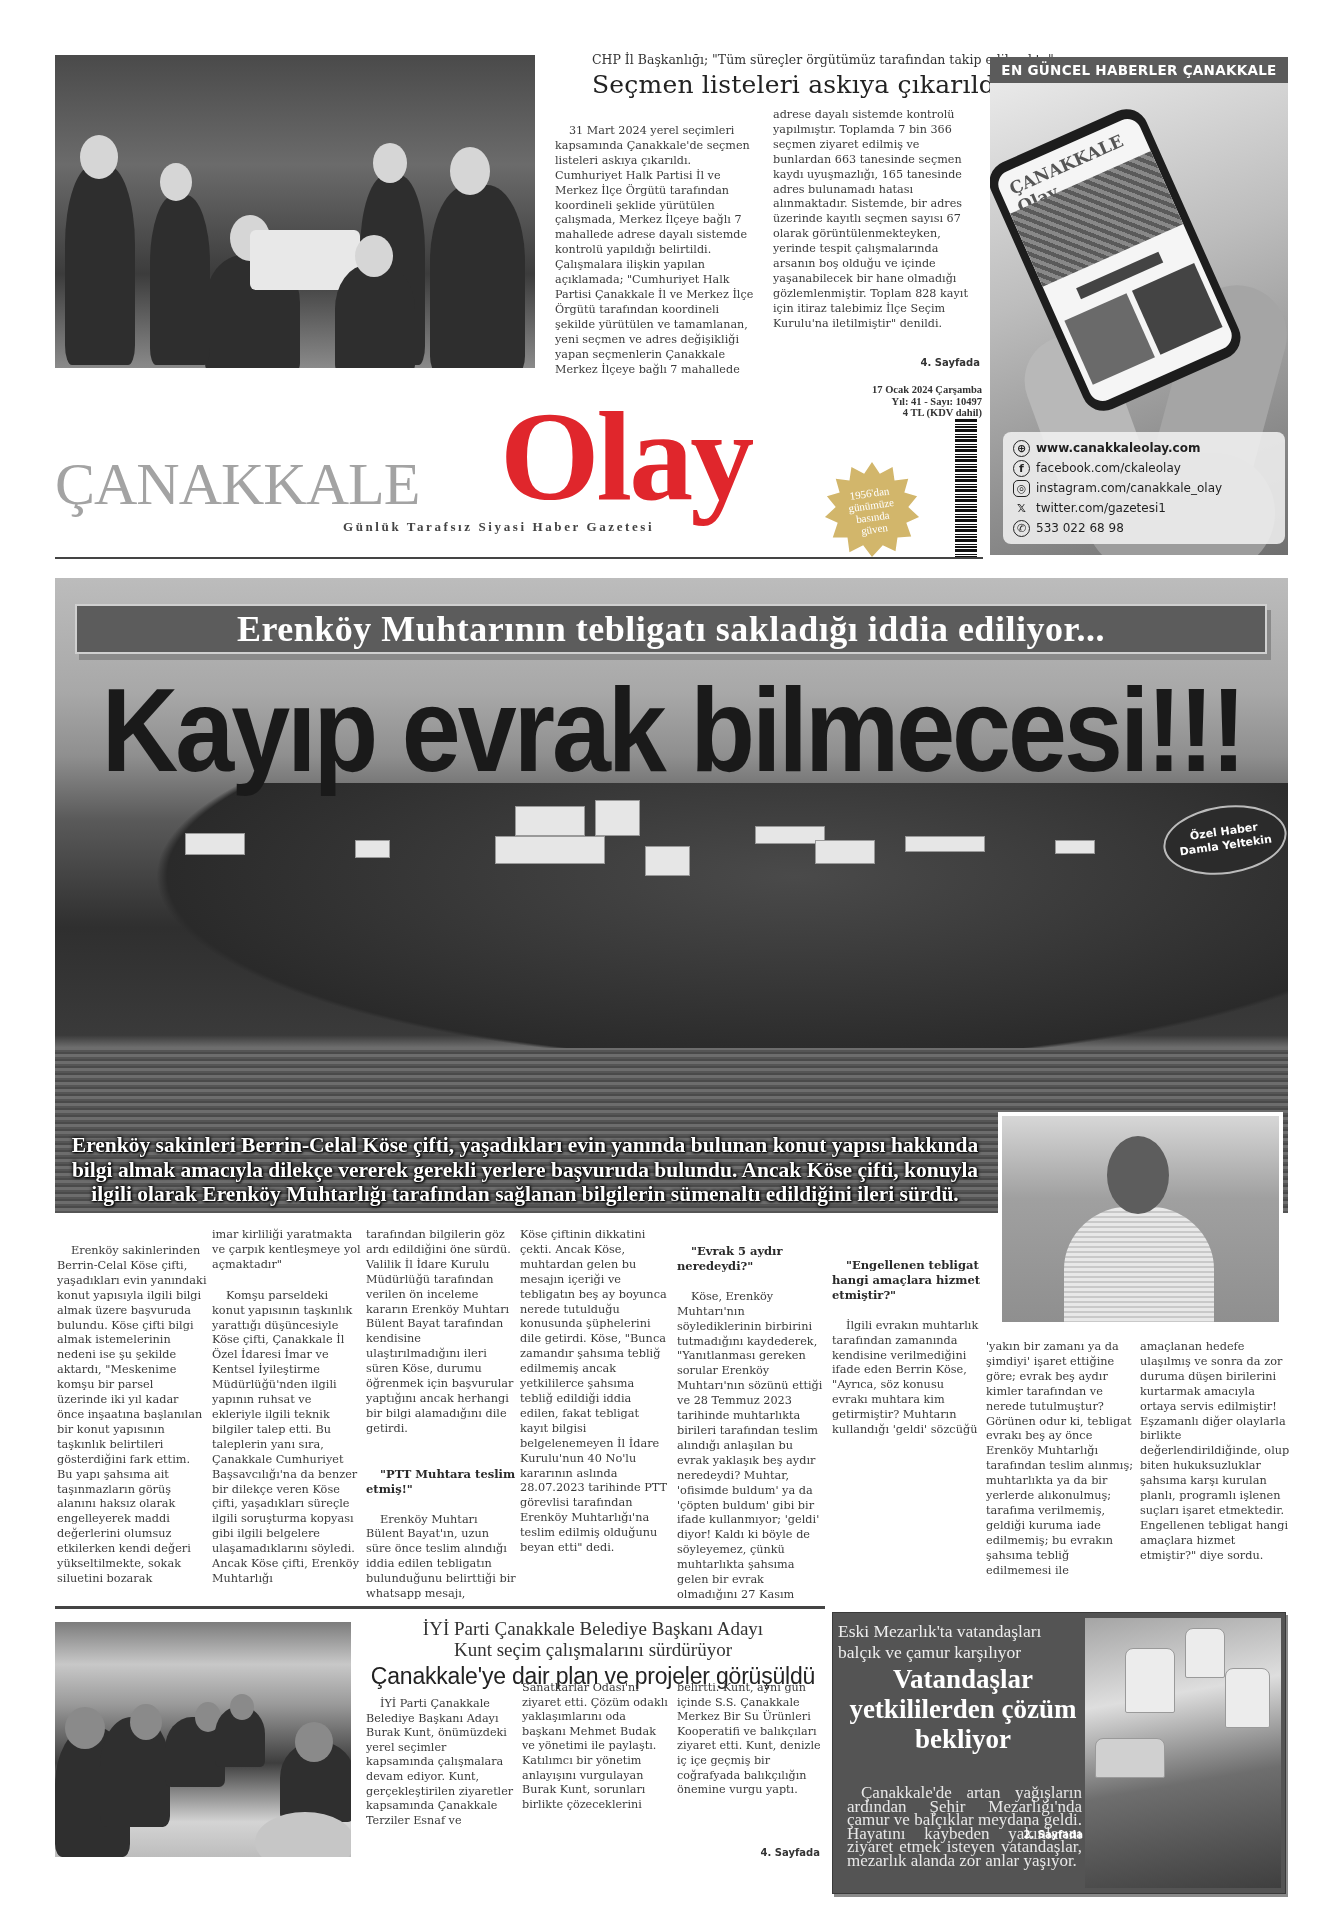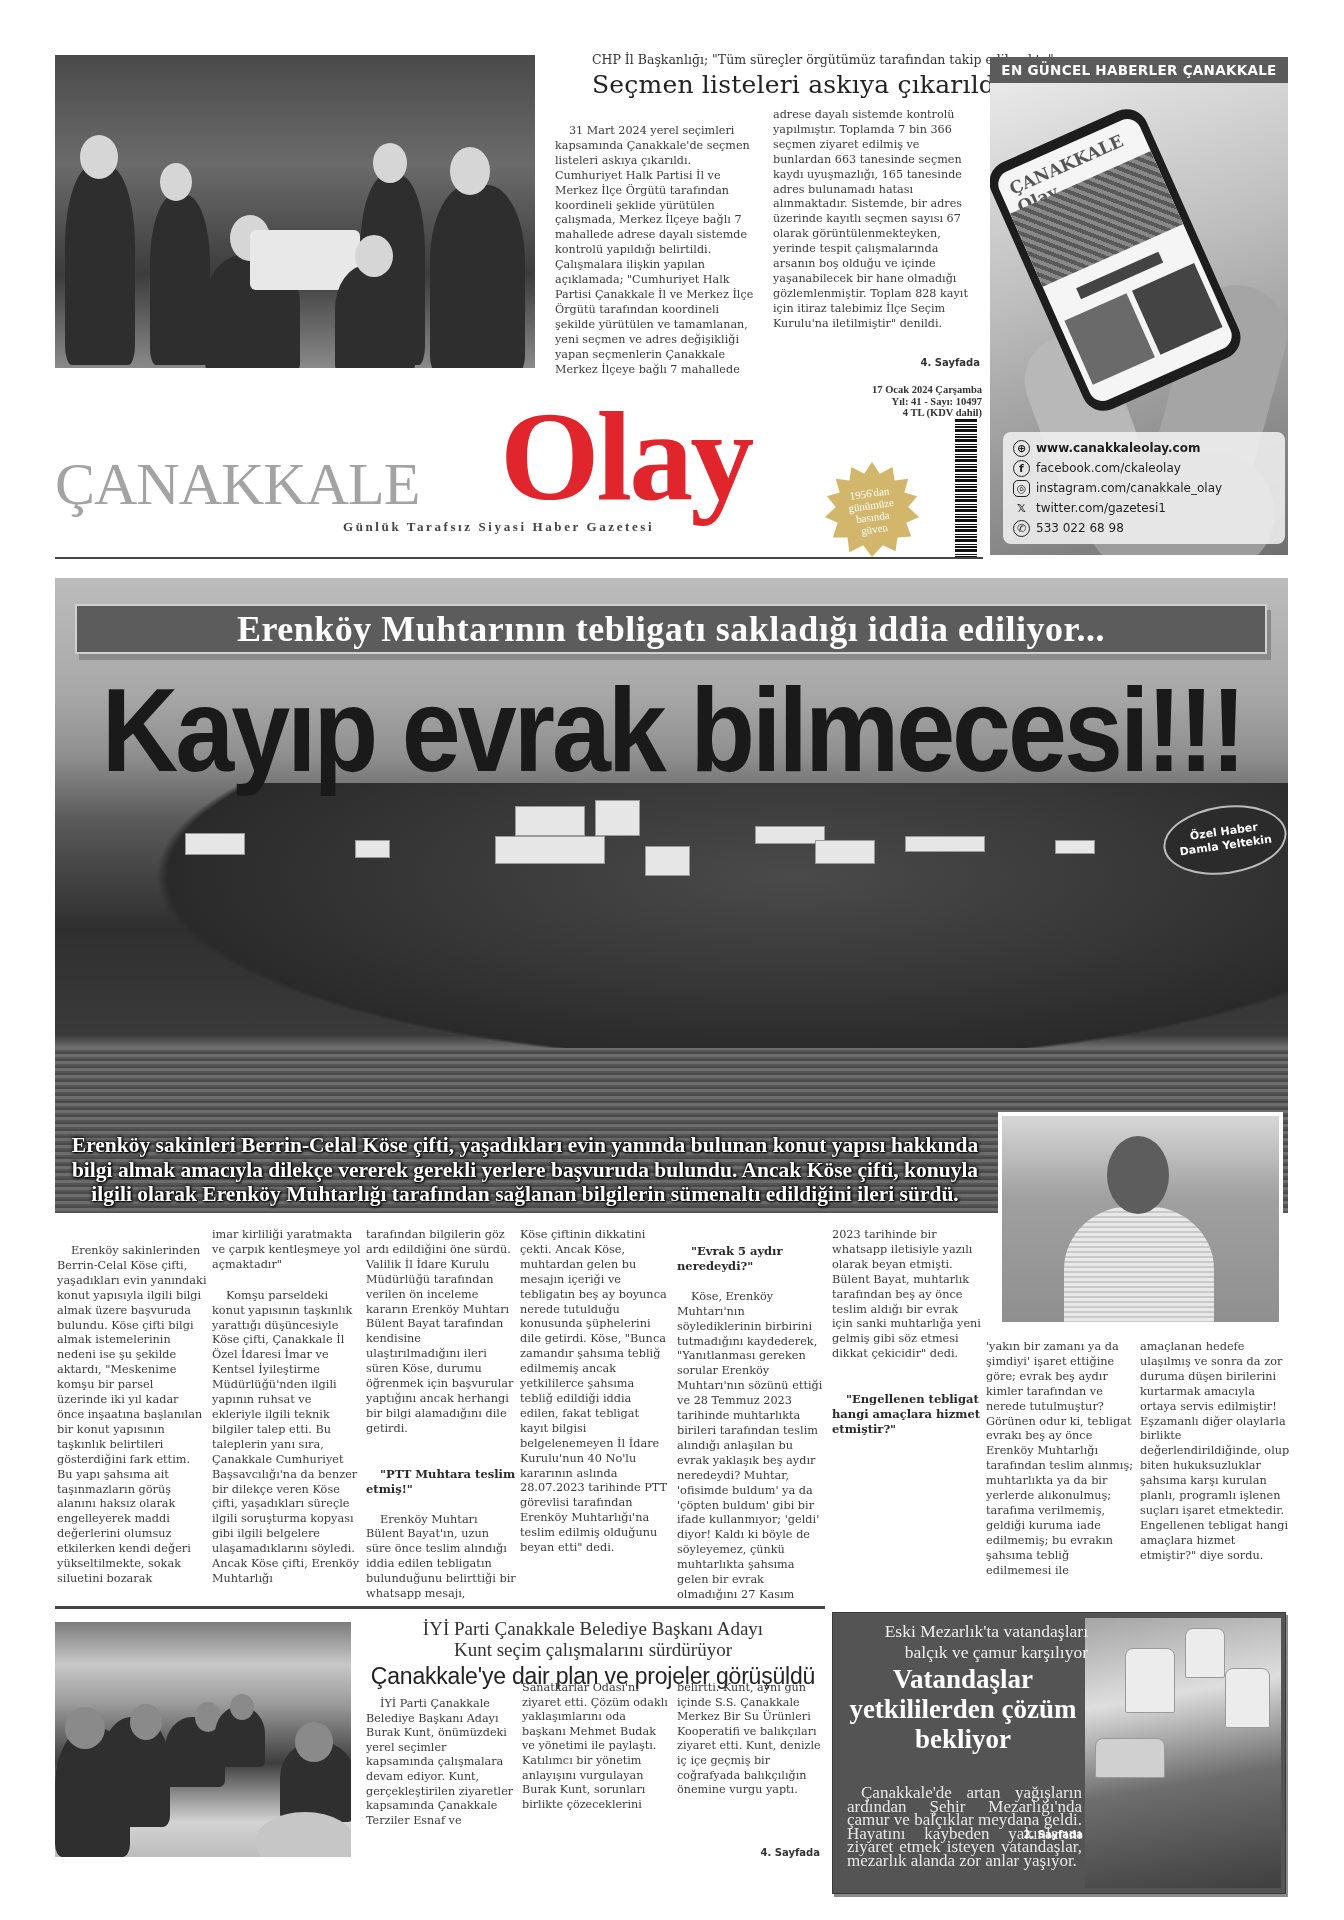--- a/index.html
+++ b/index.html
@@ -112,21 +112,21 @@
   #bl-col-1 { left: 366px; }
   #bl-col-2 { left: 522px; }
   #bl-col-3 { left: 677px; }
   #bl-sayfada { left: 720px; top: 1847px; width: 100px; }
 
   
   #br-box { left: 832px; top: 1612px; width: 454px; height: 282px; background: #545454; border: 1px solid #3a3a3a; box-shadow: 2px 3px 0 #8a8a8a; }
   #br-photo { left: 1085px; top: 1618px; width: 196px; height: 270px;
     background: linear-gradient(170deg, #a5a5a5 0%, #dedede 30%, #6e6e6e 60%, #3f3f3f 100%); overflow: hidden; }
   .grave { position: absolute; background: #ececec; border: 1px solid #9a9a9a; border-radius: 8px 8px 2px 2px; }
-  #br-kicker { left: 838px; top: 1621px; width: 250px; text-align: right; font-family: "Liberation Serif", serif; font-size: 17.5px; line-height: 21px; color: #eee; }
+  #br-kicker { left: 838px; top: 1621px; width: 250px; text-align: left; font-family: "Liberation Serif", serif; font-size: 17.5px; line-height: 21px; color: #eee; }
   #br-title { left: 838px; top: 1664px; width: 250px; text-align: center; font-family: "Liberation Serif", serif; font-weight: bold; font-size: 27px; line-height: 30px; color: #fff; }
   #br-text { left: 847px; top: 1770px; width: 235px; font-family: "Liberation Serif", serif; font-size: 17px; line-height: 13.6px; color: #e8e8e8; text-align: justify; }
   #br-sayfada { left: 985px; top: 1829px; width: 98px; color: #fff; }
 </style>
 </head>
 <body>
 
 <div id="top-photo" class="abs photo">
   <div class="body" style="left:10px;top:110px;width:70px;height:200px;"></div>
   <div class="ph" style="left:25px;top:80px;width:38px;height:44px;"></div>
@@ -247,23 +247,23 @@
   <div class="sp"></div>
   <div class="subhead indent">"PTT Muhtara teslim etmiş!"</div>
   <div class="indent">Erenköy Muhtarı Bülent Bayat'ın, uzun süre önce teslim alındığı iddia edilen tebligatın bulunduğunu belirttiği bir whatsapp mesajı,</div>
 </div>
 <div id="lead-col-4" class="abs lead-col">Köse çiftinin dikkatini çekti. Ancak Köse, muhtardan gelen bu mesajın içeriği ve tebligatın beş ay boyunca nerede tutulduğu konusunda şüphelerini dile getirdi. Köse, "Bunca zamandır şahsıma tebliğ edilmemiş ancak yetkililerce şahsıma tebliğ edildiği iddia edilen, fakat tebligat kayıt bilgisi belgelenemeyen İl İdare Kurulu'nun 40 No'lu kararının aslında 28.07.2023 tarihinde PTT görevlisi tarafından Erenköy Muhtarlığı'na teslim edilmiş olduğunu beyan etti" dedi.</div>
 <div id="lead-col-5" class="abs lead-col">
   <div class="subhead indent">"Evrak 5 aydır neredeydi?"</div>
   <div class="indent">Köse, Erenköy Muhtarı'nın söylediklerinin birbirini tutmadığını kaydederek, "Yanıtlanması gereken sorular Erenköy Muhtarı'nın sözünü ettiği ve 28 Temmuz 2023 tarihinde muhtarlıkta birileri tarafından teslim alındığı anlaşılan bu evrak yaklaşık beş aydır neredeydi? Muhtar, 'ofisimde buldum' ya da 'çöpten buldum' gibi bir ifade kullanmıyor; 'geldi' diyor! Kaldı ki böyle de söyleyemez, çünkü muhtarlıkta şahsıma gelen bir evrak olmadığını 27 Kasım</div>
 </div>
 <div id="lead-col-6" class="abs lead-col">
-  <div>2023 tarihinde bir whatsapp iletisiyle yazılı olarak beyan etmişti. Bülent Bayat, muhtarlık tarafından beş ay önce teslim aldığı bir evrak için sanki muhtarlığa yeni gelmiş gibi söz etmesi dikkat çekicidir" dedi.</div>
   <div class="sp"></div>
   <div class="subhead indent">"Engellenen tebligat hangi amaçlara hizmet etmiştir?"</div>
+  <div class="indent">İlgili evrakın muhtarlık tarafından zamanında kendisine verilmediğini ifade eden Berrin Köse, "Ayrıca, söz konusu evrakı muhtara kim getirmiştir? Muhtarın kullandığı 'geldi' sözcüğü</div>
 </div>
 <div id="lead-col-7" class="abs lead-col">'yakın bir zamanı ya da şimdiyi' işaret ettiğine göre; evrak beş aydır kimler tarafından ve nerede tutulmuştur? Görünen odur ki, tebligat evrakı beş ay önce Erenköy Muhtarlığı tarafından teslim alınmış; muhtarlıkta ya da bir yerlerde alıkonulmuş; tarafıma verilmemiş, geldiği kuruma iade edilmemiş; bu evrakın şahsıma tebliğ edilmemesi ile</div>
 <div id="lead-col-8" class="abs lead-col">amaçlanan hedefe ulaşılmış ve sonra da zor duruma düşen birilerini kurtarmak amacıyla ortaya servis edilmiştir! Eşzamanlı diğer olaylarla birlikte değerlendirildiğinde, olup biten hukuksuzluklar şahsıma karşı kurulan planlı, programlı işlenen suçları işaret etmektedir. Engellenen tebligat hangi amaçlara hizmet etmiştir?" diye sordu.</div>
 
 <div id="bottom-rule" class="abs"></div>
 
 <div id="bl-photo" class="abs">
   <div class="bl-person" style="left:0;top:105px;width:75px;height:130px;"></div>
   <div class="bl-head" style="left:10px;top:85px;width:40px;height:42px;"></div>
   <div class="bl-person" style="left:45px;top:95px;width:70px;height:110px;"></div>

